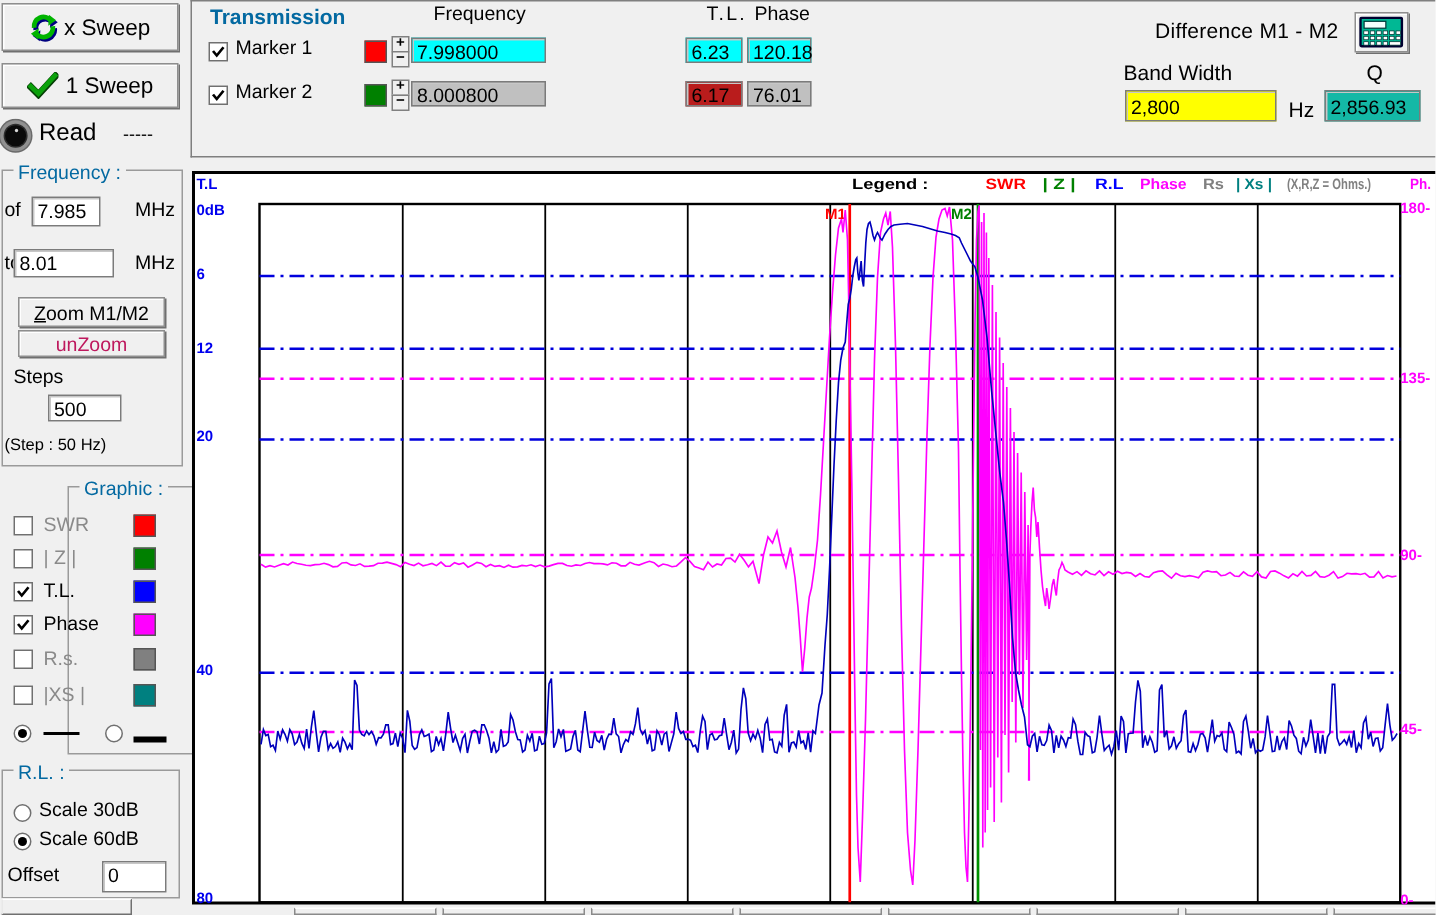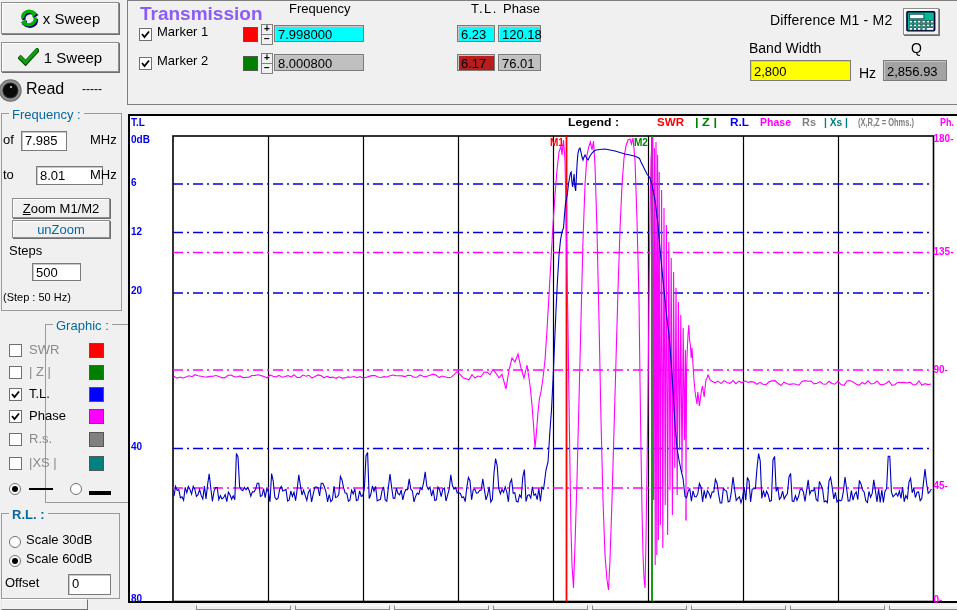--- a/index.html
+++ b/index.html
@@ -52,26 +52,26 @@
 <div class="lbl" style="left:26px;top:80px;font-size:16px;">Read</div>
 <div class="lbl" style="left:82px;top:82px;font-size:12px;letter-spacing:0px;">-----</div>
 
 <div class="gbox" style="left:1px;top:113px;width:119px;height:196px;">
   <span class="gtitle">Frequency :</span>
 </div>
 <div class="lbl" style="left:3px;top:132px;">of</div>
 <div class="field" style="left:21px;top:131px;width:46px;height:20px;">7.985</div>
 <div class="lbl" style="left:90px;top:132px;">MHz</div>
 <div class="lbl" style="left:3px;top:167px;">to</div>
-<div class="field" style="left:36px;top:166px;width:67px;height:19px;">8.01</div>
+<div class="field" style="left:9px;top:166px;width:67px;height:19px;">8.01</div>
 <div class="lbl" style="left:90px;top:167px;">MHz</div>
 <div class="btn" style="left:12px;top:198px;width:96px;height:18px;font-size:13px;">
     <span><u>Z</u>oom M1/M2</span>
   </div>
-<div class="btn" style="left:12px;top:220px;width:96px;height:16px;font-size:13px;color:#0369a1;">
+<div class="btn" style="left:12px;top:220px;width:96px;height:16px;font-size:13px;color:#be185d;">
     <span>unZoom</span>
   </div>
 <div class="lbl" style="left:9px;top:243px;">Steps</div>
 <div class="field" style="left:32px;top:263px;width:49px;height:18px;">500</div>
 <div class="lbl" style="left:3px;top:291px;font-size:11px;">(Step : 50 Hz)</div>
 
 <div class="gbox" style="left:1px;top:324px;width:117px;height:177px;margin-left:44px;">
   <span class="gtitle">Graphic :</span>
 </div>
 <div class="cb" style="left:9px;top:344px;"></div>
@@ -99,33 +99,33 @@
 <div class="sw" style="left:89px;top:432px;background:#808080;"></div>
 <div class="cb" style="left:9px;top:457px;"></div>
 <div class="lbl dis" style="left:29px;top:455px;">|XS |</div>
 <div class="sw" style="left:89px;top:456px;background:#008080;"></div>
 
 <div class="radio sel" style="left:9px;top:483px;"></div>
 <div class="abs" style="left:29px;top:488px;width:24px;height:2px;background:#000;"></div>
 <div class="radio" style="left:70px;top:483px;"></div>
 <div class="abs" style="left:89px;top:491px;width:22px;height:4px;background:#000;"></div>
 
-<div class="gbox" style="left:1px;top:513px;width:117px;height:84px;font-weight:bold;">
+<div class="gbox" style="left:1px;top:513px;width:117px;height:84px;">
   <span class="gtitle">R.L. :</span>
 </div>
 <div class="radio" style="left:9px;top:536px;"></div>
 <div class="lbl" style="left:26px;top:532px;">Scale 30dB</div>
 <div class="radio sel" style="left:9px;top:555px;"></div>
 <div class="lbl" style="left:26px;top:551px;">Scale 60dB</div>
 <div class="lbl" style="left:5px;top:575px;">Offset</div>
 <div class="field" style="left:68px;top:574px;width:43px;height:21px;">0</div>
 <div class="abs" style="left:1px;top:599px;width:87px;height:11px;background:#f0f0f0;border:1px solid #707070;border-top:1px solid #fff;border-left:1px solid #e8e8e8;box-sizing:border-box;"></div>
 
 <div class="abs" style="left:127px;top:0px;width:830px;height:105px;border:1px solid #7f7f7f;border-right:none;box-sizing:border-box;background:#f0f0f0;"></div>
-<div class="lbl" style="left:140px;top:3px;font-size:19px;font-weight:bold;color:#8b5cf6;">Transmission</div>
+<div class="lbl" style="left:140px;top:3px;font-size:14px;font-weight:bold;color:#0369a1;">Transmission</div>
 <div class="lbl" style="left:289px;top:1px;">Frequency</div>
 <div class="lbl" style="left:471px;top:1px;letter-spacing:1.5px;">T.L.</div>
 <div class="lbl" style="left:503px;top:1px;">Phase</div>
 
 <div class="cb" style="left:139px;top:28px;">
     <svg width="11" height="11" viewBox="0 0 11 11" style="display:block;margin:0;">
       <path d="M2 5 L4.5 8 L9 2.5" fill="none" stroke="#000" stroke-width="1.8"></path>
     </svg>
   </div>
 <div class="lbl" style="left:157px;top:24px;">Marker 1</div>
@@ -172,21 +172,21 @@
         <rect x="11.8" y="16.8" width="3" height="2.3"></rect>
         <rect x="16.1" y="16.8" width="3" height="2.3"></rect>
         <rect x="20.4" y="16.8" width="7.3" height="2.3"></rect>
     </g>
   </svg>
 </div>
 <div class="lbl" style="left:749px;top:40px;font-size:14px;">Band Width</div>
 <div class="lbl" style="left:911px;top:40px;font-size:14px;">Q</div>
 <div class="field" style="left:750px;top:60px;width:101px;height:21px;background:#ffff00;padding-top:3px;">2,800</div>
 <div class="lbl" style="left:859px;top:65px;font-size:14px;">Hz</div>
-<div class="field" style="left:883px;top:60px;width:64px;height:21px;background:#a3a3a3;padding-top:3px;">2,856.93</div>
+<div class="field" style="left:883px;top:60px;width:64px;height:21px;background:#14b8a6;padding-top:3px;">2,856.93</div>
 <svg class="abs" style="left:128px;top:114px;" width="829" height="489" viewBox="128 114 829 489">
 <rect x="128" y="114" width="840" height="489" fill="#ffffff" stroke="#000" stroke-width="4"></rect>
 <rect x="173" y="136" width="760.5" height="465.5" fill="#ffffff" stroke="#000" stroke-width="1.6"></rect>
 <line x1="268.5" y1="136" x2="268.5" y2="601.5" stroke="#000" stroke-width="1.2"></line>
 <line x1="363.5" y1="136" x2="363.5" y2="601.5" stroke="#000" stroke-width="1.2"></line>
 <line x1="458.5" y1="136" x2="458.5" y2="601.5" stroke="#000" stroke-width="1.2"></line>
 <line x1="553.5" y1="136" x2="553.5" y2="601.5" stroke="#000" stroke-width="1.2"></line>
 <line x1="648.5" y1="136" x2="648.5" y2="601.5" stroke="#000" stroke-width="1.2"></line>
 <line x1="743.5" y1="136" x2="743.5" y2="601.5" stroke="#000" stroke-width="1.2"></line>
 <line x1="838.5" y1="136" x2="838.5" y2="601.5" stroke="#000" stroke-width="1.2"></line>

